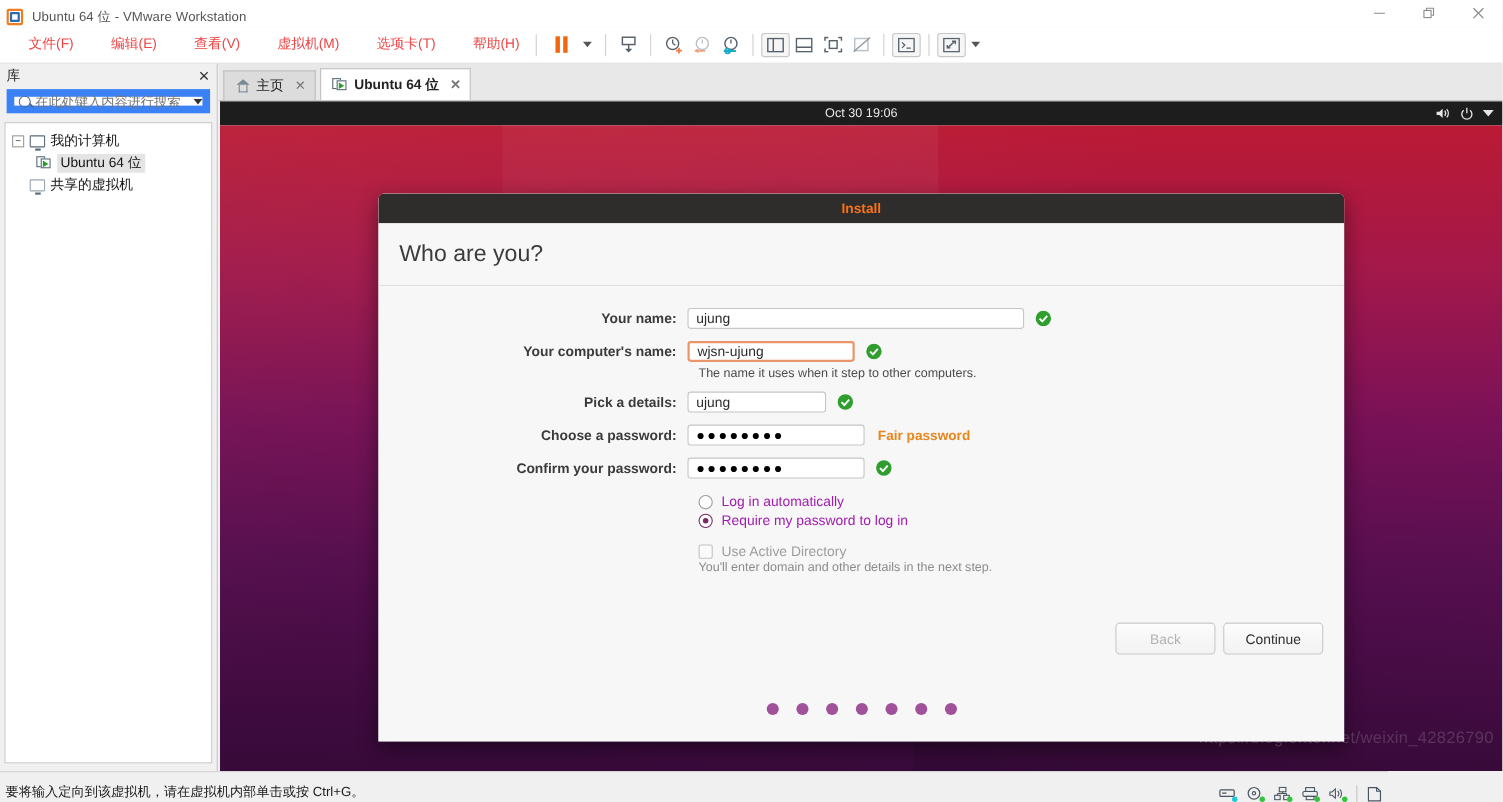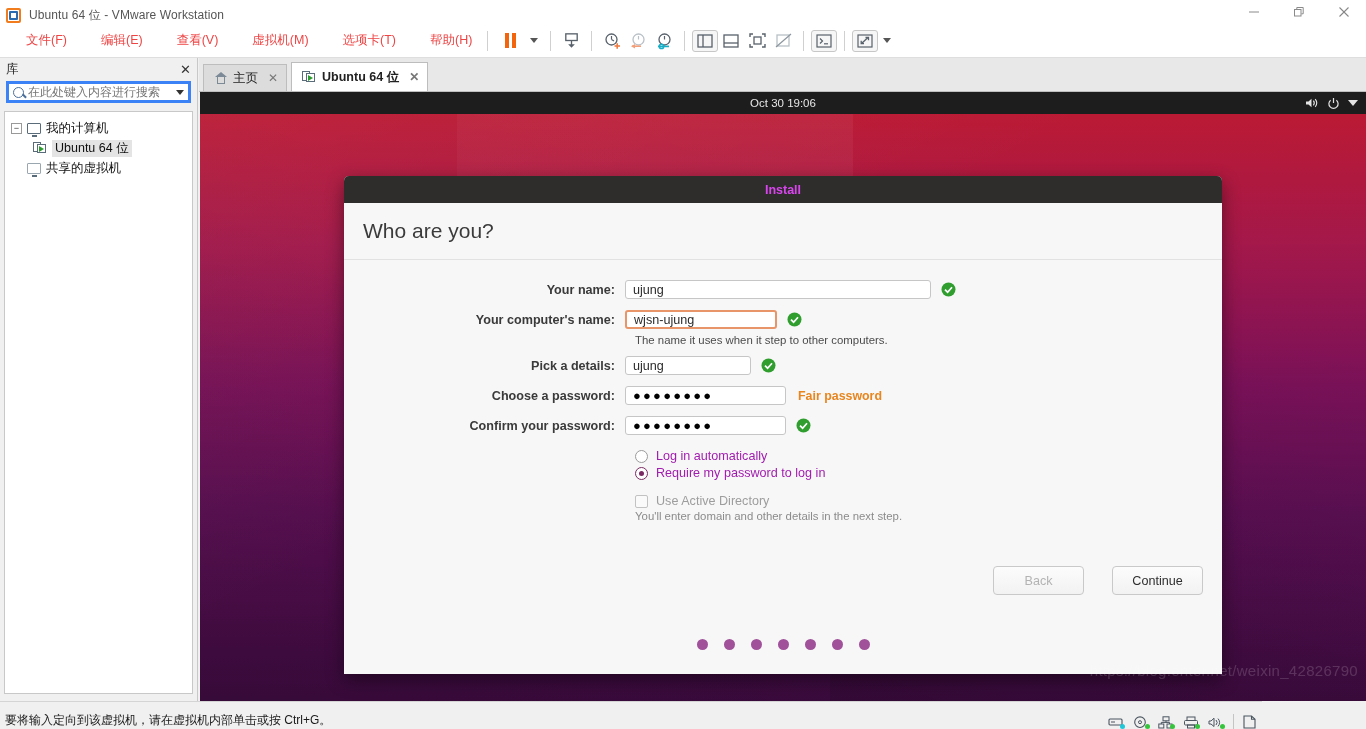--- a/index.html
+++ b/index.html
@@ -56,21 +56,21 @@
   .sidebar {
     position: absolute; top: 58px; left: 0; width: 198px; height: 643px;
     background: #f0f0f0; border-right: 1px solid #c8c8c8;
   }
   .sb-header {
     height: 22px; display: flex; align-items: center; justify-content: space-between;
     padding: 0 6px; font-size: 12.5px; color: #222;
   }
   .sb-close { color: #333; font-size: 13px; cursor: pointer; }
   .sb-search {
-    margin: 1px 6px 0 6px; height: 22px; background: #fff; border: 3px solid #3b82f6;
+    margin: 1px 6px 0 6px; height: 22px; background: #fff; border: 7px solid #3b82f6;
     display: flex; align-items: center; padding: 0 4px; gap: 4px;
   }
   .sb-search input {
     border: none; outline: none; font-size: 12px; color: #666; width: 140px;
     font-family: "Liberation Sans", sans-serif; background: transparent;
   }
   .magnifier { width: 11px; height: 11px; border: 1.6px solid #4a6f9a; border-radius: 50%;
                position: relative; flex: none; }
   .magnifier::after { content:''; position:absolute; width:5px; height:1.6px; background:#4a6f9a;
                       transform: rotate(45deg); right:-4px; bottom:0px; }
@@ -143,21 +143,21 @@
             background: linear-gradient(20deg, rgba(0,0,0,.10), rgba(0,0,0,0)); }
 
   
   .installer {
     position: absolute; left: 144px; top: 84px; width: 878px; height: 498px;
     background: #f7f7f7; border-radius: 5px 5px 0 0;
     box-shadow: 0 6px 18px rgba(0,0,0,.45);
     overflow: hidden;
   }
   .inst-title {
-    height: 27px; background: #2f2c2c; color: #d946ef;
+    height: 27px; background: #2f2c2c; color: #f97316;
     display: flex; align-items: center; justify-content: center;
     font-size: 12.5px; font-weight: bold;
   }
   .inst-heading {
     height: 57px; display: flex; align-items: center; padding-left: 19px;
     font-size: 21px; color: #3b3b3b; border-bottom: 1px solid #e2e2e2;
     background: #f7f7f7;
   }
   .inst-body { position: relative; height: 414px; background: #f7f7f7; }
 
@@ -184,21 +184,21 @@
            background: #fff; flex: none; margin-right: 8px; position: relative; }
   .radio.on { border-color: #7a2a62; }
   .radio.on::after { content:''; position:absolute; left:3px; top:3px; width:5px; height:5px;
                      border-radius:50%; background:#7a2a62; }
   .optlabel { font-size: 12.6px; color: #a21caf; }
   .checkbox { width: 13px; height: 13px; border: 1.5px solid #c2c2c2; border-radius: 2px;
               background: #fafafa; flex: none; margin-right: 8px; }
   .optlabel.dim { color: #9d9d9d; }
   .subhint { font-size: 11.4px; color: #8b8b8b; margin-left: 291px; margin-top: 2px; }
 
-  .btnrow { position: absolute; right: 19px; bottom: 79px; display: flex; gap: 28px; }
+  .btnrow { position: absolute; right: 19px; bottom: 79px; display: flex; gap: 7px; }
   .ibtn {
     width: 91px; height: 29px; border: 1px solid #c9c9c9; border-radius: 4px;
     background: linear-gradient(to bottom,#fcfcfc,#f2f2f2);
     font-size: 12.6px; color: #2e2e2e; display:flex; align-items:center; justify-content:center;
     cursor: default;
   }
   .ibtn.disabled { color: #b3b3b3; }
   .dots { position: absolute; bottom: 24px; left: 0; width: 100%;
           display: flex; align-items: center; justify-content: center; gap: 16px; }
   .dot { width: 11px; height: 11px; border-radius: 50%; background: #a0519a; }

